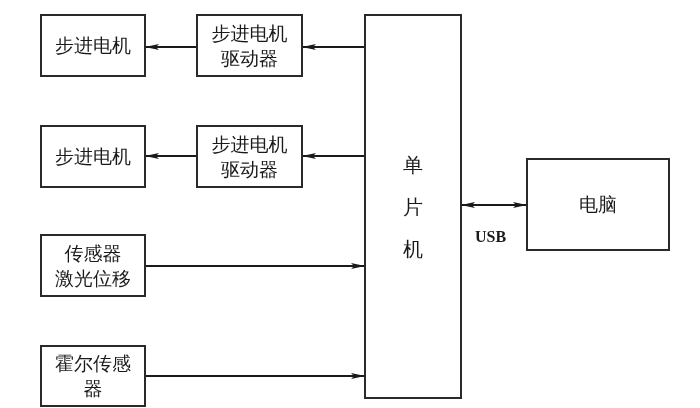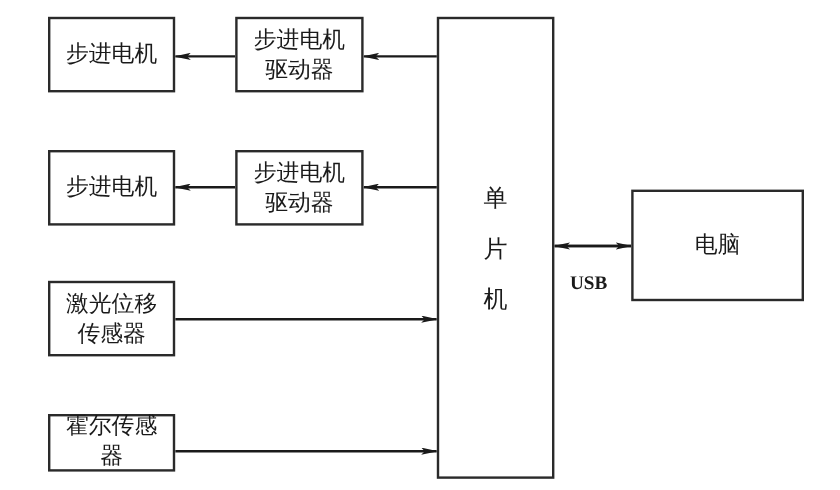--- a/index.html
+++ b/index.html
@@ -42,25 +42,25 @@
 
 <div class="box" style="left:40px;top:125px;width:106px;height:63px;">
   <span>步进电机</span>
 </div>
 <div class="box" style="left:196px;top:125px;width:107px;height:63px;">
   <span>步进电机</span>
   <span>驱动器</span>
 </div>
 
 <div class="box" style="left:40px;top:234px;width:106px;height:63px;">
+  <span>传感器</span>
   <span>激光位移</span>
-  <span>传感器</span>
 </div>
 
-<div class="box" style="left:40px;top:345px;width:106px;height:48px;font-family:Liberation Mono, monospace;">
+<div class="box" style="left:40px;top:345px;width:106px;height:62px;">
   <span>霍尔传感</span>
   <span>器</span>
 </div>
 
 <div class="box" style="left:364px;top:14px;width:98px;height:385px;">
   <span class="mcu-label">单</span>
   <span class="mcu-label">片</span>
   <span class="mcu-label">机</span>
 </div>
 

